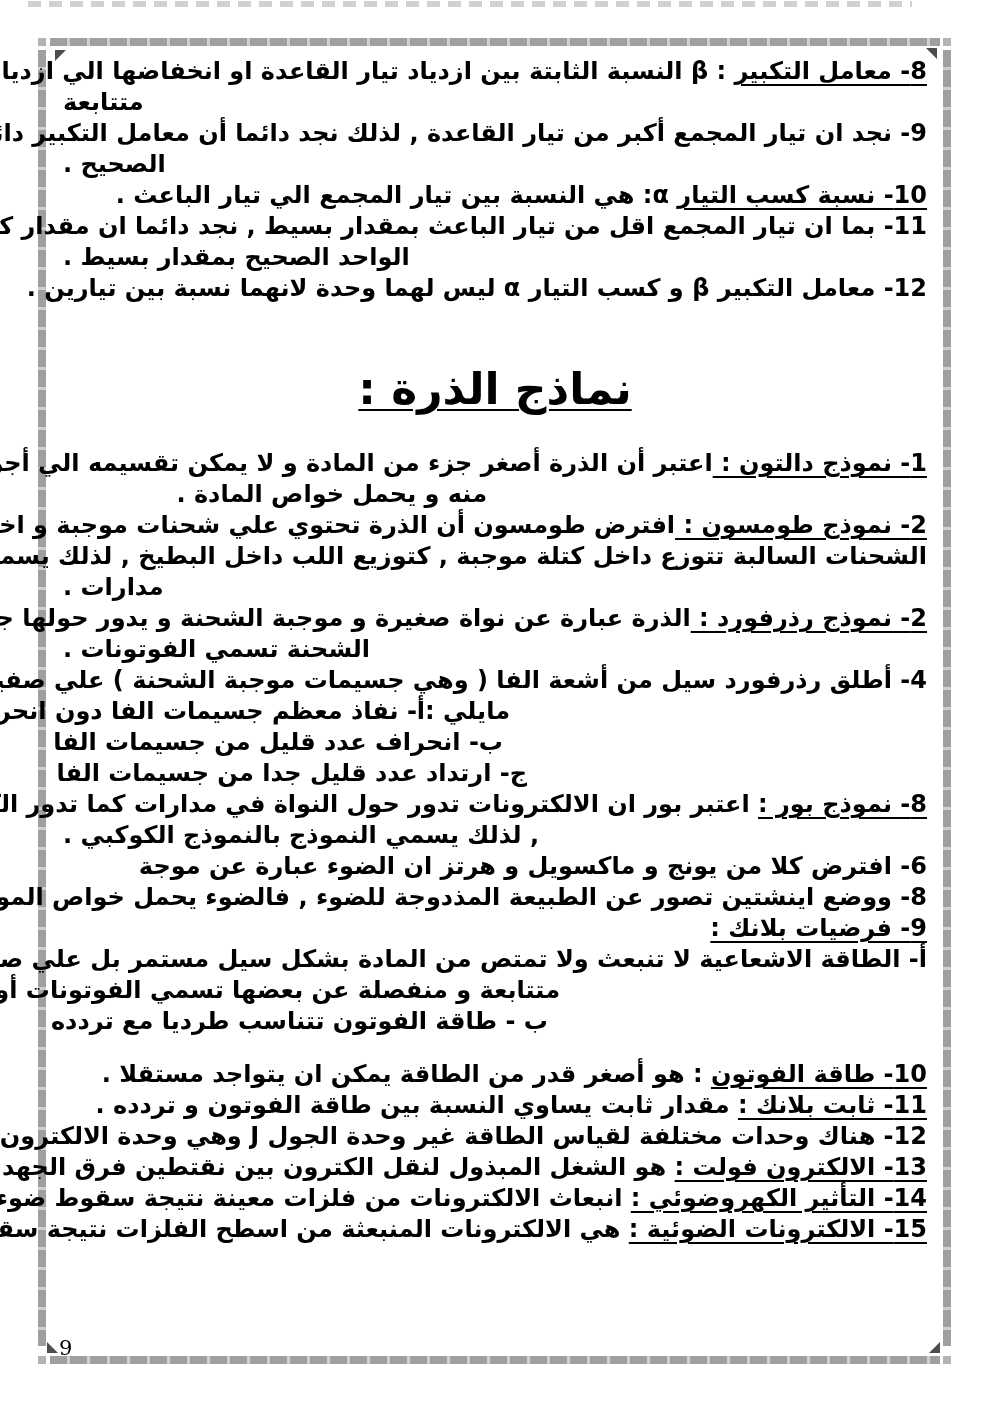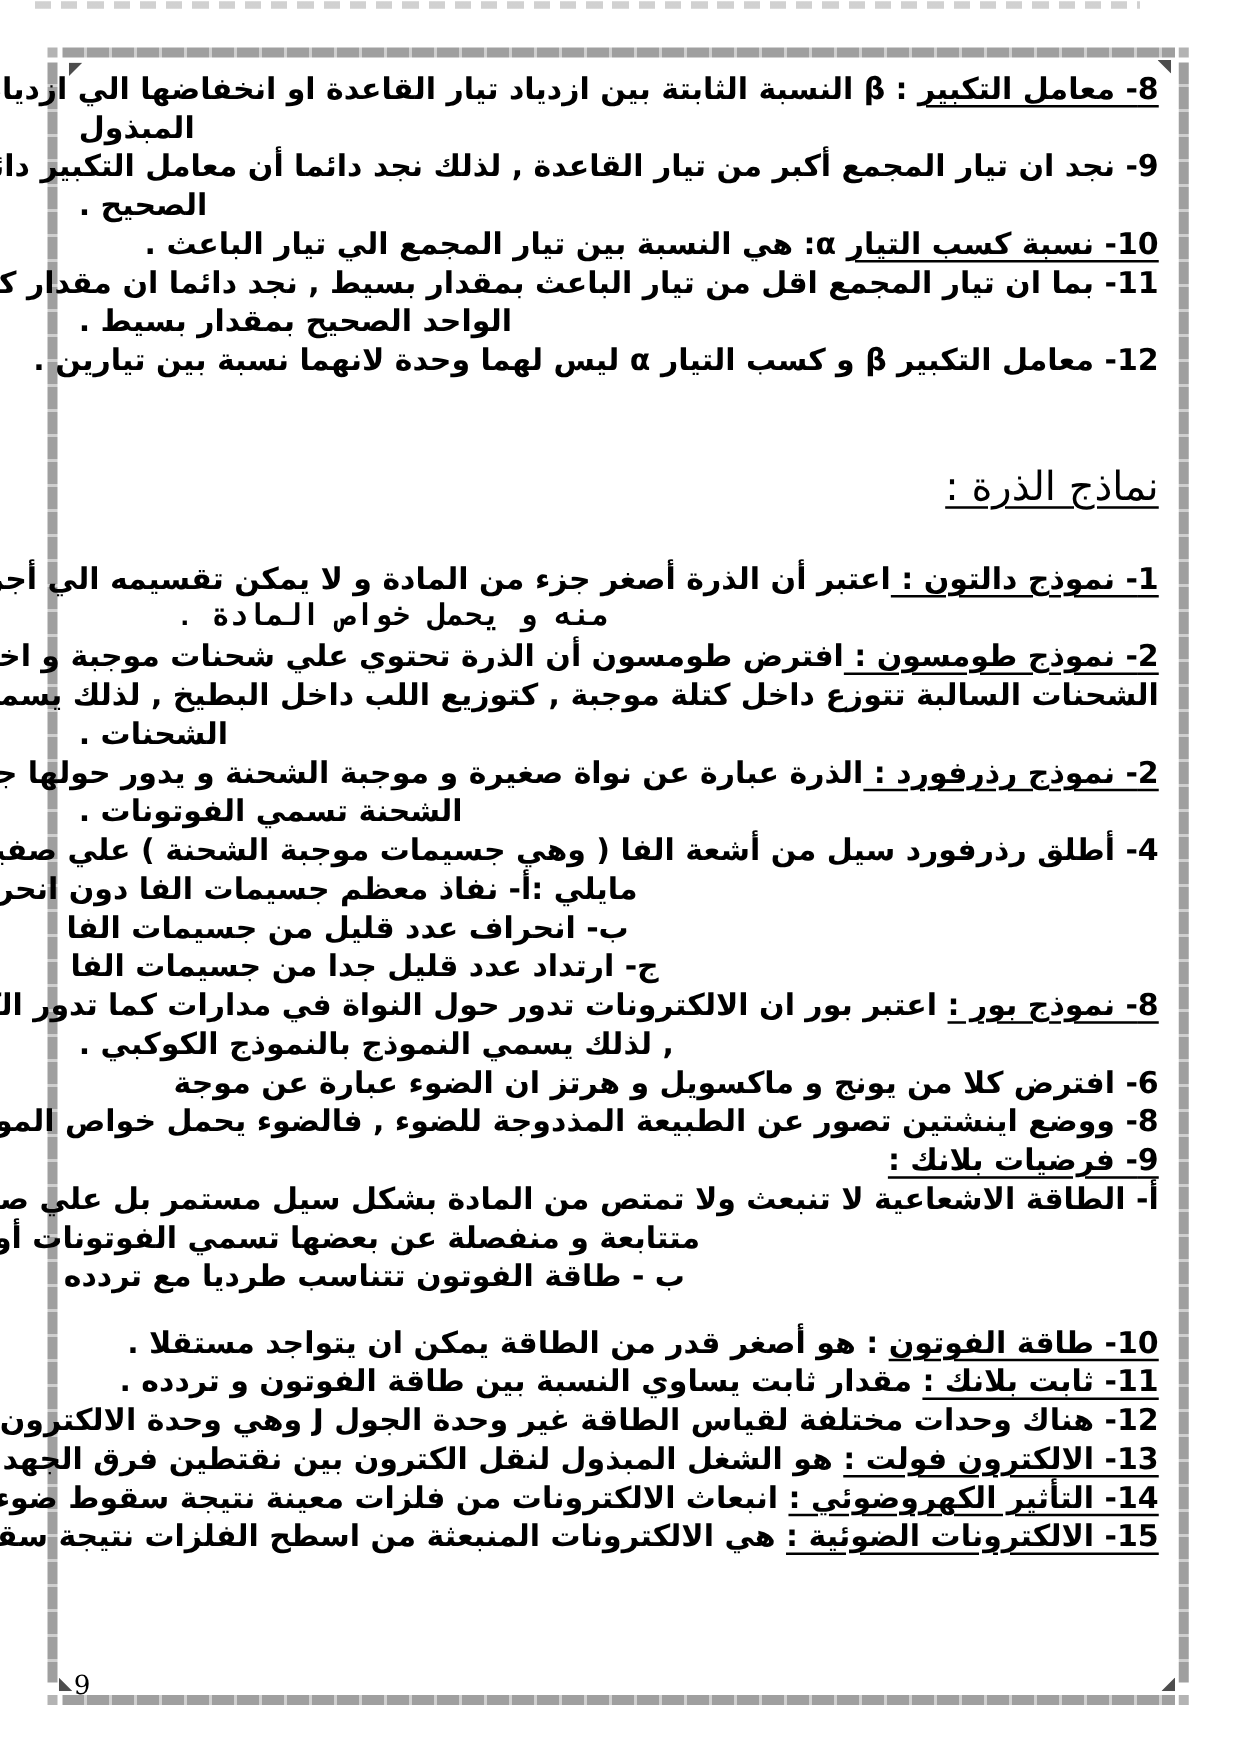--- a/index.html
+++ b/index.html
@@ -31,22 +31,22 @@
   .tri.br{left:929px;top:1342px;clip-path:polygon(100% 0,100% 100%,0 100%);}
   .tri.bl{left:47px;top:1342px;clip-path:polygon(0 0,100% 100%,0 100%);}
 
   .content{position:absolute;left:63px;top:56px;width:864px;}
   .ln{height:31px;line-height:31px;font-size:24px;font-weight:bold;
       white-space:nowrap;text-align:right;}
   .ln.left{text-align:left;}
   .u{text-decoration:underline;text-decoration-thickness:2px;text-underline-offset:5px;}
   .gap1{height:62px;} .gap2{height:36px;}
   .spacer{height:22px;}
-  .heading{height:46px;line-height:46px;font-size:32px;font-weight:normal;
-      text-align:right;white-space:nowrap;}
+  .heading{height:46px;line-height:46px;font-size:44px;font-weight:bold;
+      text-align:center;white-space:nowrap;}
   .pagenum{position:absolute;left:59px;top:1336px;font-family:"DejaVu Serif",serif;
       font-size:21px;font-weight:normal;}
 </style>
 </head>
 <body>
 
 <div class="page">
 
   <div class="artifact"></div>
 
@@ -59,37 +59,37 @@
   <div class="stub bl"></div>
   <div class="stub br"></div>
   <div class="tri tl"></div>
   <div class="tri tr"></div>
   <div class="tri br"></div>
   <div class="tri bl"></div>
 
   <div class="content">
     <div id="sec-0">
         <div class="ln" dir="rtl"><span class="u">8- معامل التكبير</span><span> : β   النسبة الثابتة بين ازدياد تيار القاعدة او انخفاضها الي ازدياد تيار المجمع او</span></div>
-        <div class="ln left" dir="rtl"><span>المبذول</span></div>
+        <div class="ln left" dir="rtl"><span>متتابعة</span></div>
         <div class="ln" dir="rtl"><span>9- نجد ان تيار المجمع أكبر من تيار القاعدة , لذلك نجد دائما أن معامل التكبير دائما أكبر من الواحد</span></div>
         <div class="ln left" dir="rtl"><span>الصحيح .</span></div>
         <div class="ln" dir="rtl"><span class="u">10- نسبة كسب التيار</span><span> α: هي النسبة بين تيار المجمع الي تيار الباعث .</span></div>
         <div class="ln" dir="rtl"><span>11- بما ان تيار المجمع اقل من تيار الباعث بمقدار بسيط , نجد دائما ان مقدار كسب التيار أقل من</span></div>
         <div class="ln left" dir="rtl"><span>الواحد الصحيح بمقدار بسيط .</span></div>
         <div class="ln" dir="rtl"><span>12- معامل التكبير β و كسب التيار α ليس لهما وحدة لانهما نسبة بين تيارين .</span></div>
       </div>
     <div class="gap1"></div>
     <div class="heading" dir="rtl"><span class="u">نماذج الذرة :</span></div>
     <div class="gap2"></div>
     <div id="sec-1">
         <div class="ln" dir="rtl"><span class="u">1- نموذج دالتون : </span><span> اعتبر أن الذرة أصغر جزء من المادة و لا يمكن تقسيمه الي أجزاء اخري أصغر</span></div>
-        <div class="ln" dir="rtl" style="padding-right: 440px; font-family: Liberation Mono, monospace;"><span>منه و يحمل خواص المادة .</span></div>
+        <div class="ln" dir="rtl" style="padding-right: 440px;"><span>منه و يحمل خواص المادة .</span></div>
         <div class="ln" dir="rtl"><span class="u">2- نموذج طومسون : </span><span> افترض طومسون أن الذرة تحتوي علي شحنات موجبة و اخري سالبة وان</span></div>
         <div class="ln" dir="rtl"><span>الشحنات السالبة تتوزع داخل كتلة موجبة , كتوزيع اللب داخل البطيخ , لذلك يسمي النموذج بنموذج</span></div>
-        <div class="ln left" dir="rtl"><span>الشحنات .</span></div>
+        <div class="ln left" dir="rtl"><span>مدارات .</span></div>
         <div class="ln" dir="rtl"><span class="u">2- نموذج رذرفورد : </span><span> الذرة عبارة عن نواة صغيرة و موجبة الشحنة و يدور حولها جسيمات سالبية</span></div>
         <div class="ln left" dir="rtl"><span>الشحنة تسمي الفوتونات .</span></div>
         <div class="ln" dir="rtl"><span>4- أطلق رذرفورد سيل من أشعة الفا ( وهي جسيمات موجبة الشحنة ) علي صفيحة من الذهب ولاحظ</span></div>
         <div class="ln" dir="rtl" style="padding-right: 417px;"><span>مايلي :أ- نفاذ معظم جسيمات الفا دون انحراف</span></div>
         <div class="ln" dir="rtl" style="padding-right: 424px;"><span>ب- انحراف عدد قليل من جسيمات الفا</span></div>
         <div class="ln" dir="rtl" style="padding-right: 400px;"><span>ج- ارتداد عدد قليل جدا من جسيمات الفا</span></div>
         <div class="ln" dir="rtl"><span class="u">8- نموذج بور :</span><span> اعتبر بور ان الالكترونات تدور حول النواة في مدارات كما تدور الكواكب حول الشمس</span></div>
         <div class="ln left" dir="rtl"><span>, لذلك يسمي النموذج بالنموذج الكوكبي .</span></div>
         <div class="ln" dir="rtl"><span>6- افترض كلا من يونج و ماكسويل و هرتز ان الضوء عبارة عن موجة</span></div>
         <div class="ln" dir="rtl"><span>8- ووضع اينشتين تصور عن الطبيعة المذدوجة للضوء , فالضوء يحمل خواص الموجة و صفات</span></div>

